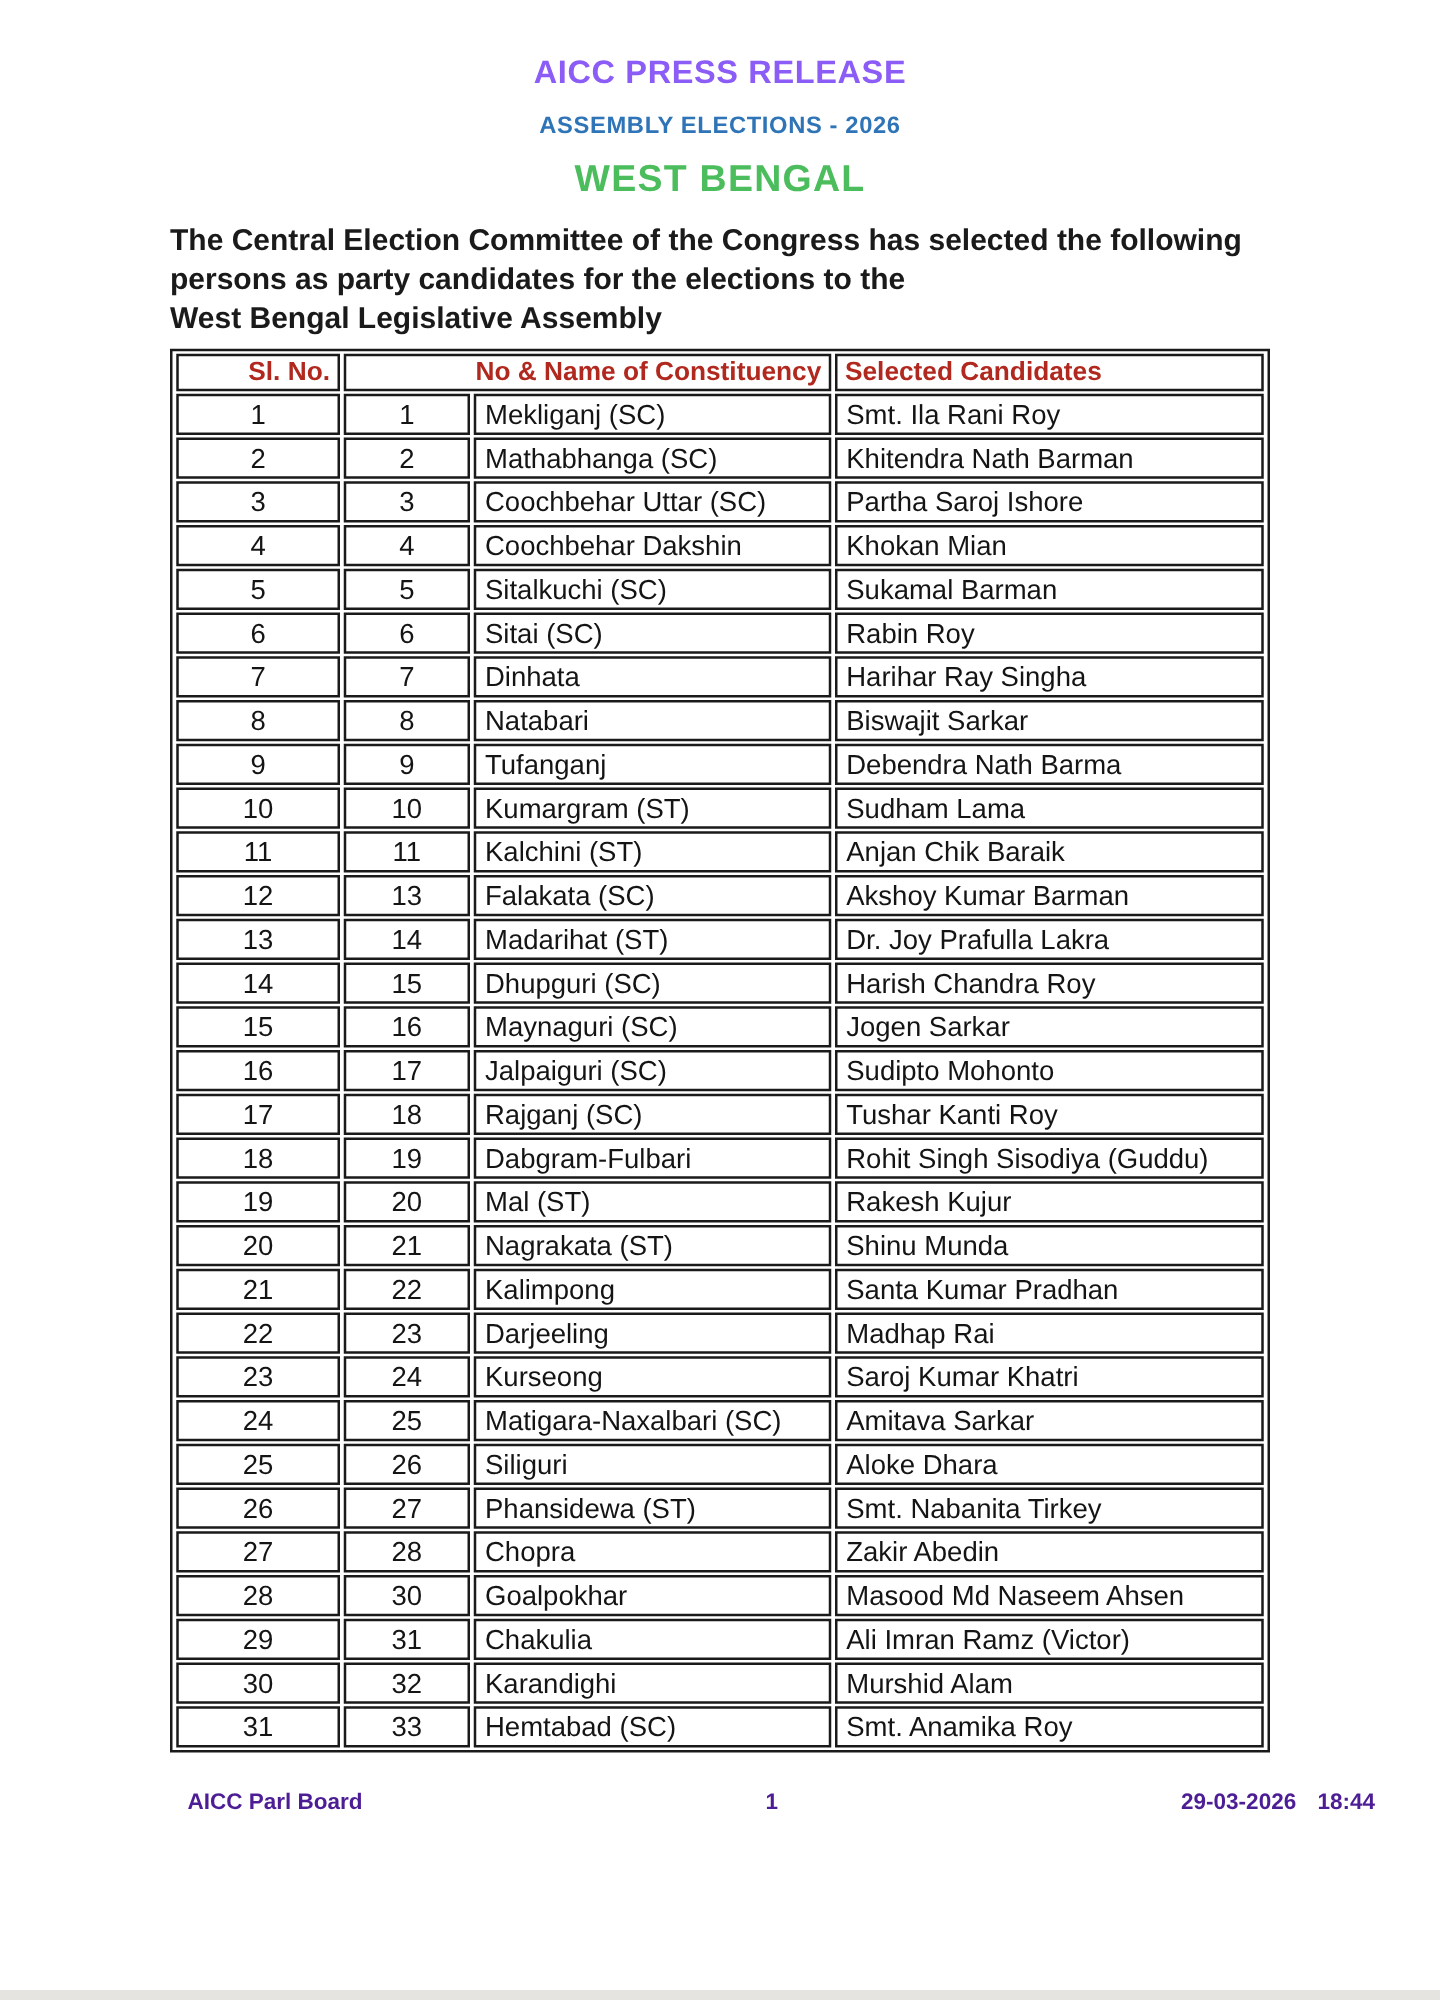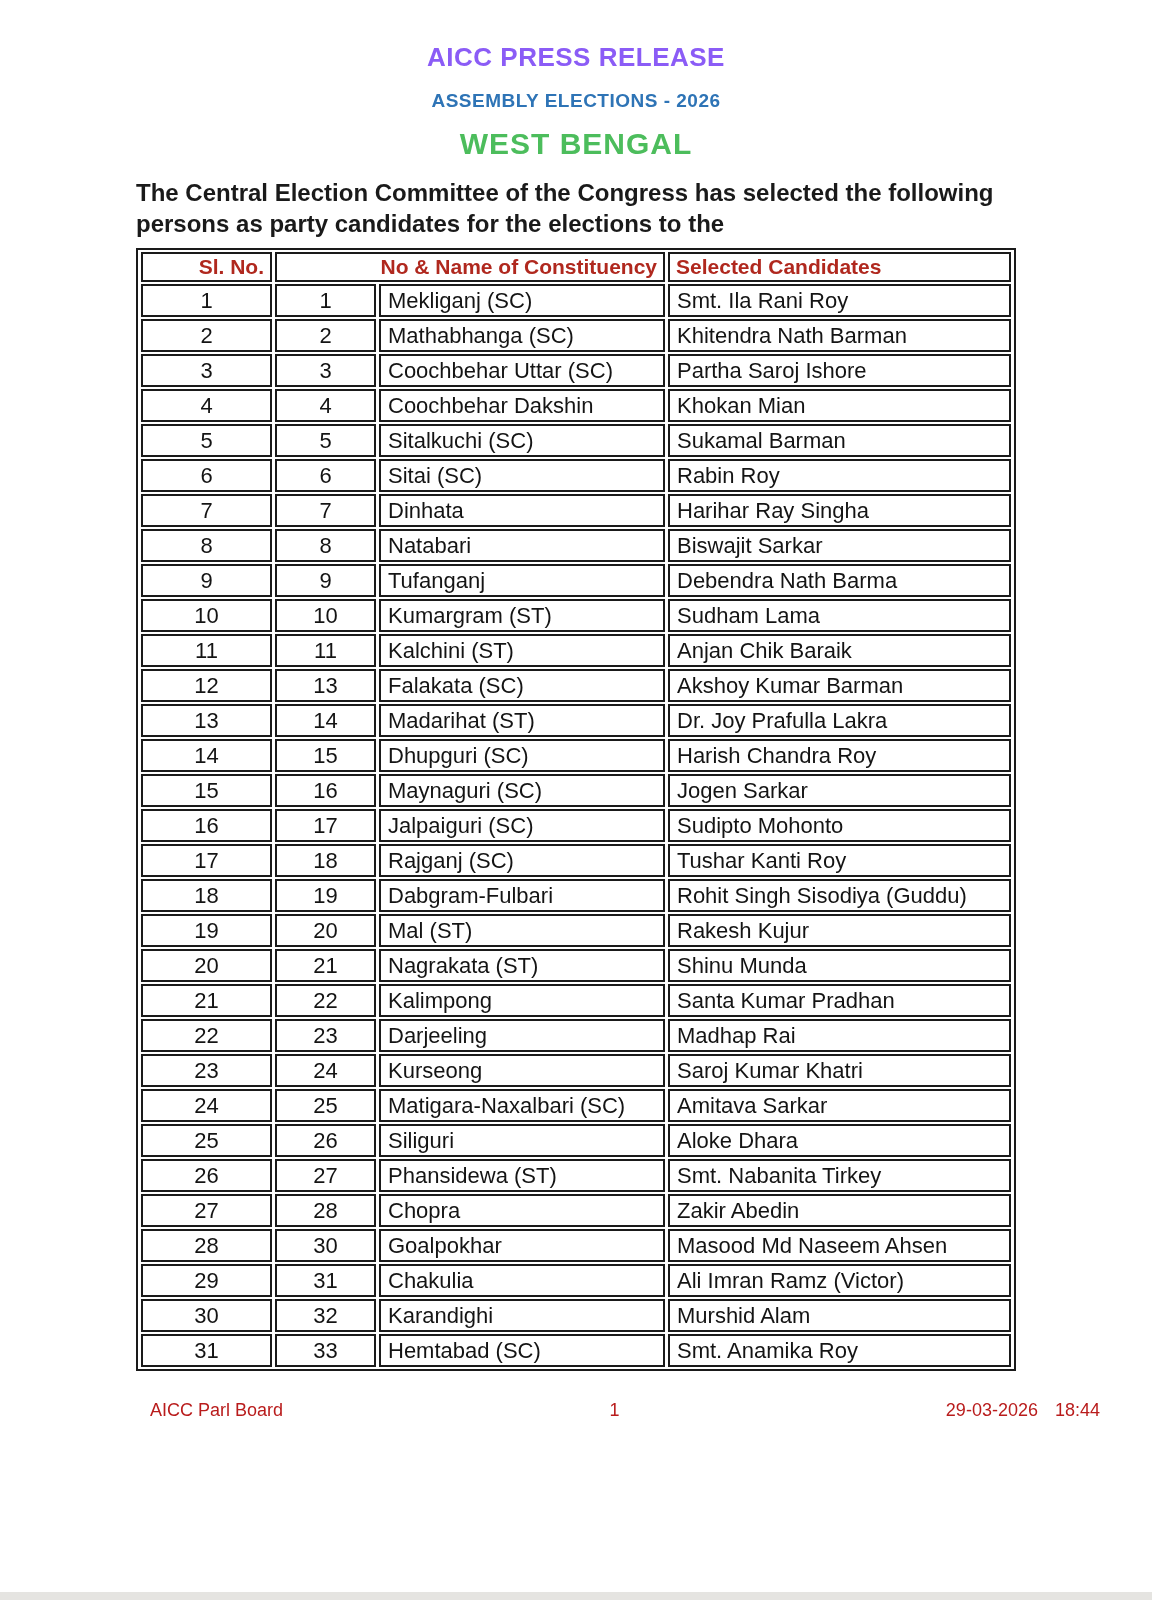--- a/index.html
+++ b/index.html
@@ -80,21 +80,22 @@
   td.c-center { text-align: center; }
   td.c-left { text-align: left; }
   .doc-footer {
     margin-top: 29px;
     padding-left: 150px;
     padding-right: 52px;
     display: flex;
     justify-content: space-between;
     align-items: flex-start;
     font-size: 18px;
-    color: #b91c1c;
+    color: #4c1d95;
+    font-weight: bold;
   }
   .footer-datetime .time { margin-left: 12px; }
   .bottom-strip {
     position: absolute;
     left: 0; right: 0; bottom: 0;
     height: 8px;
     background: #e5e4e1;
   }
 </style>
 </head>
@@ -104,20 +105,21 @@
 
   <div class="titles">
     <div class="title-main">AICC PRESS RELEASE</div>
     <div class="title-sub">ASSEMBLY ELECTIONS - 2026</div>
     <div class="title-state">WEST BENGAL</div>
   </div>
 
   <div class="intro">
     <div>The Central Election Committee of the Congress has selected the following</div>
     <div>persons as party candidates for the elections to the</div>
+    <div>West Bengal Legislative Assembly</div>
   </div>
 
   <div class="content">
     <table class="candidates">
       <colgroup>
         <col class="c1">
           <col class="c2">
           <col class="c3">
           <col class="c4">
       </colgroup>

